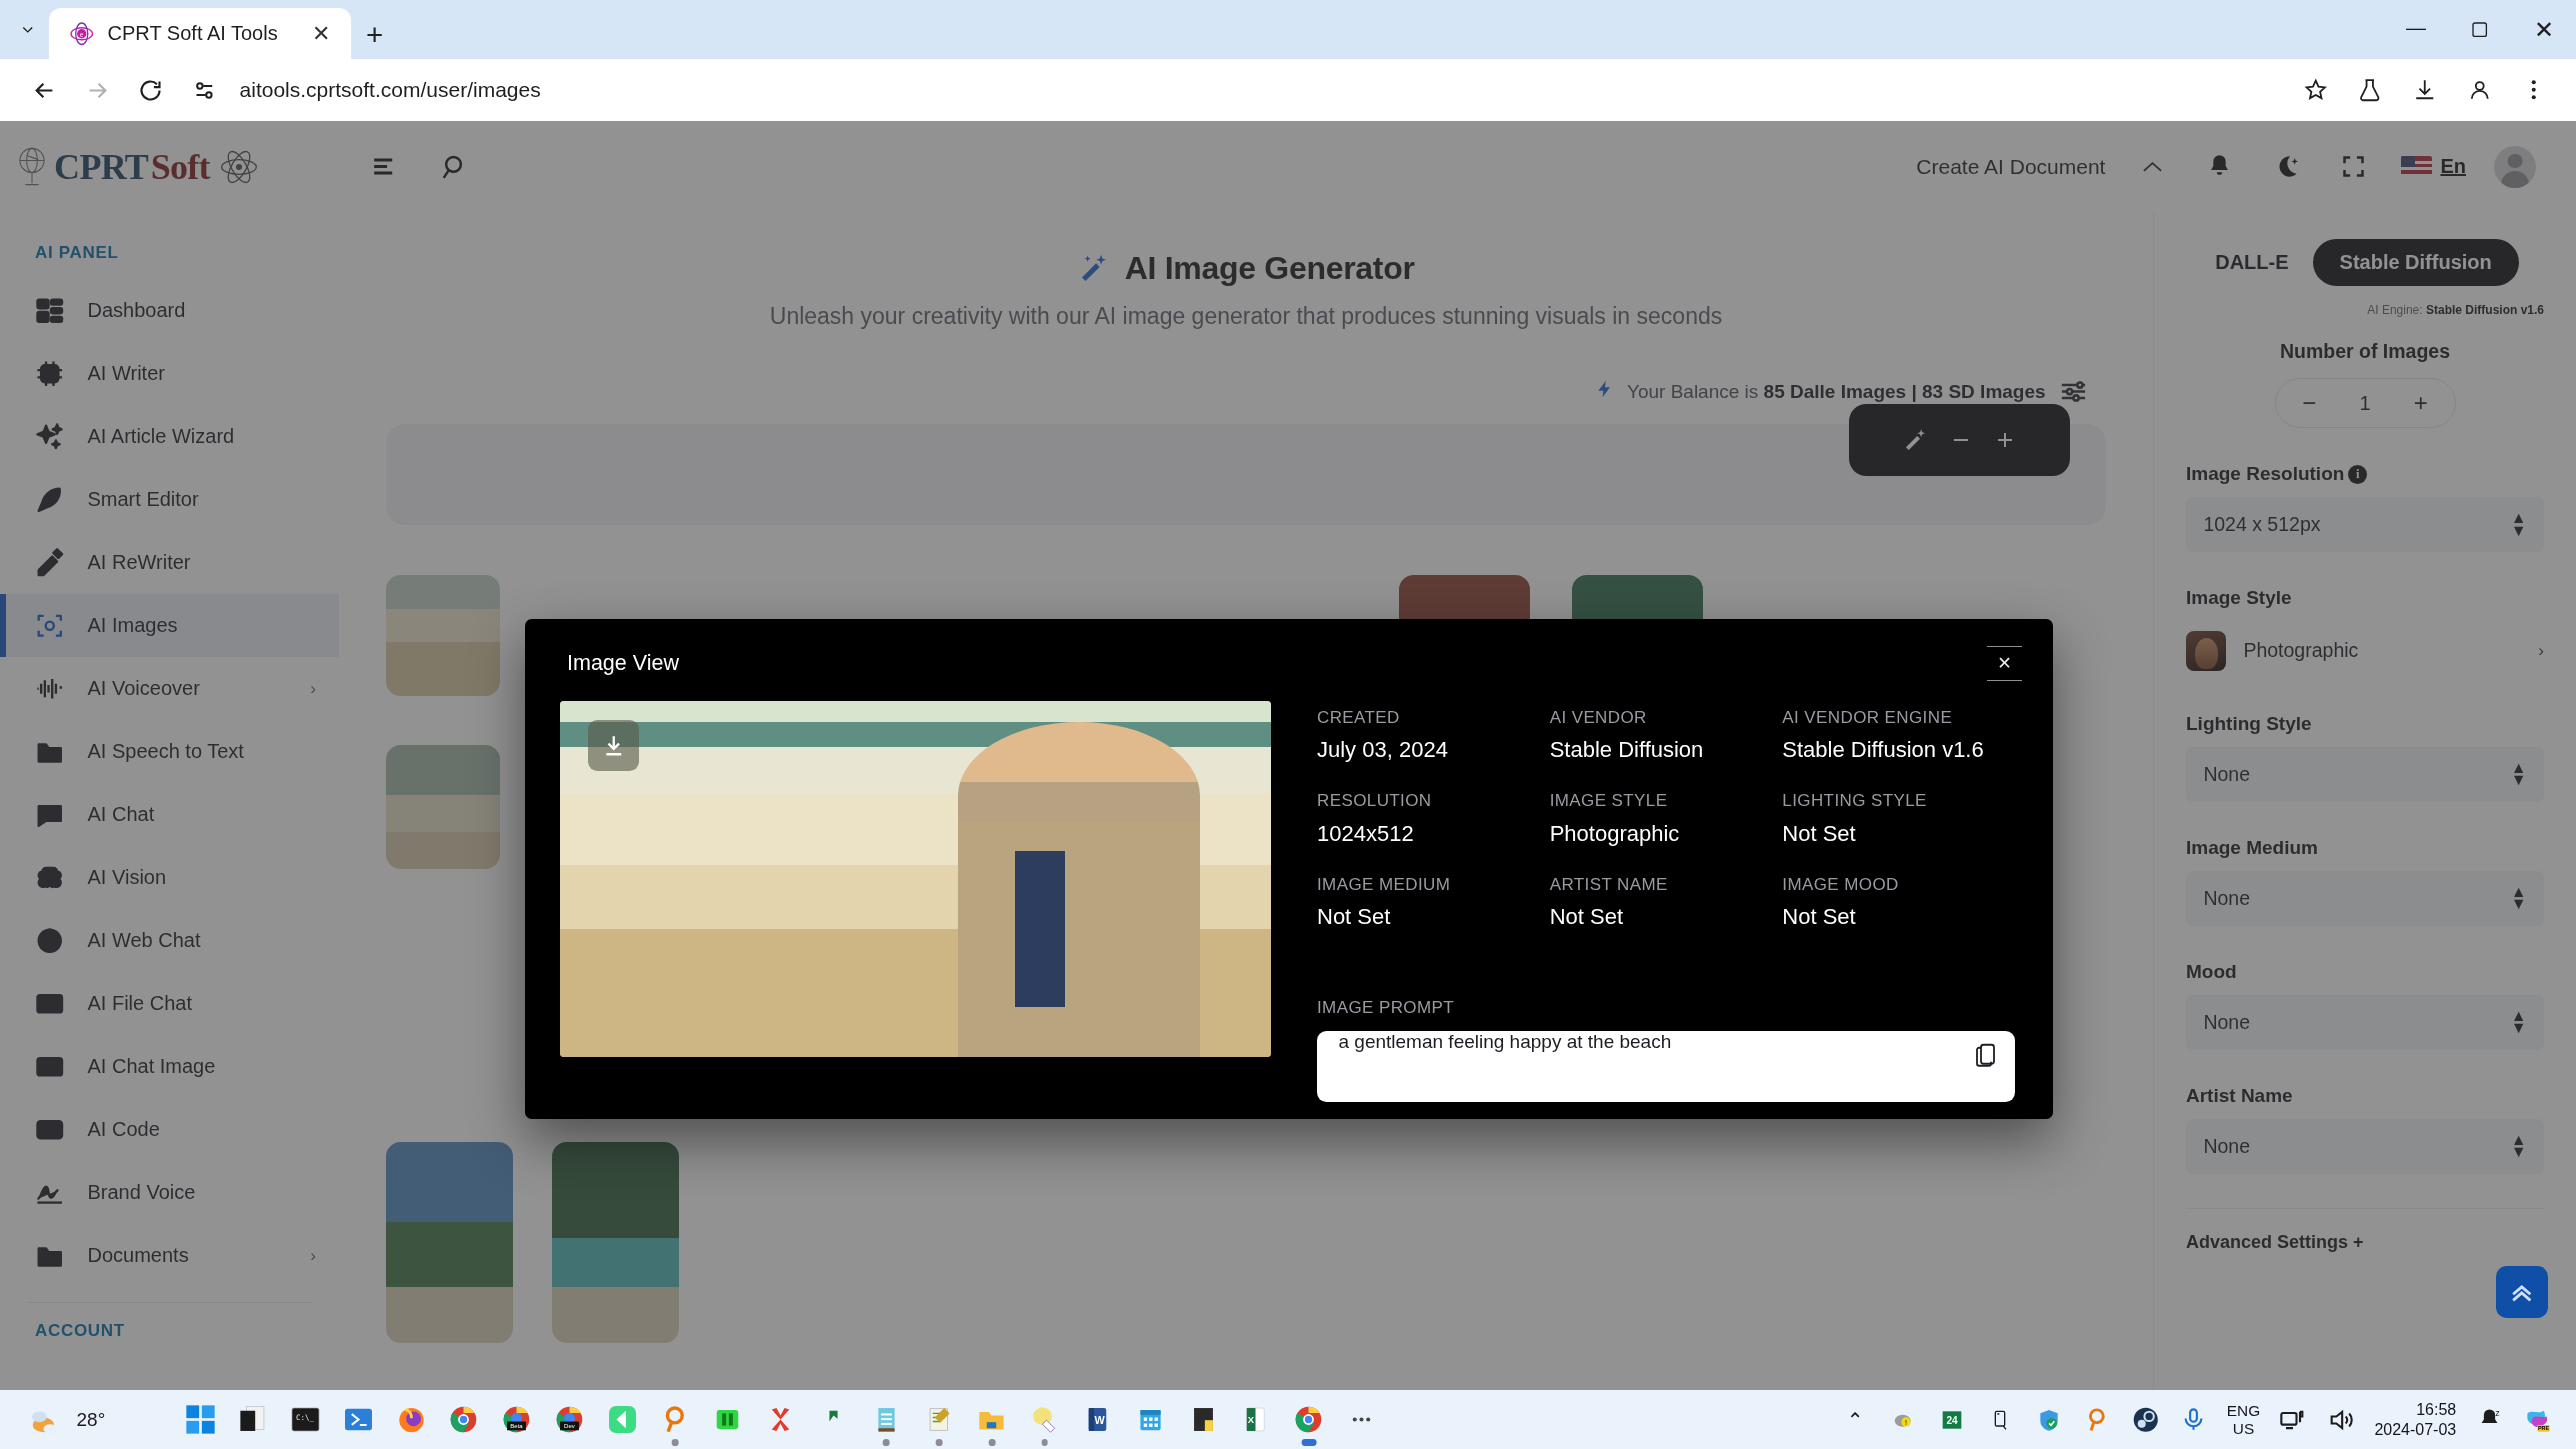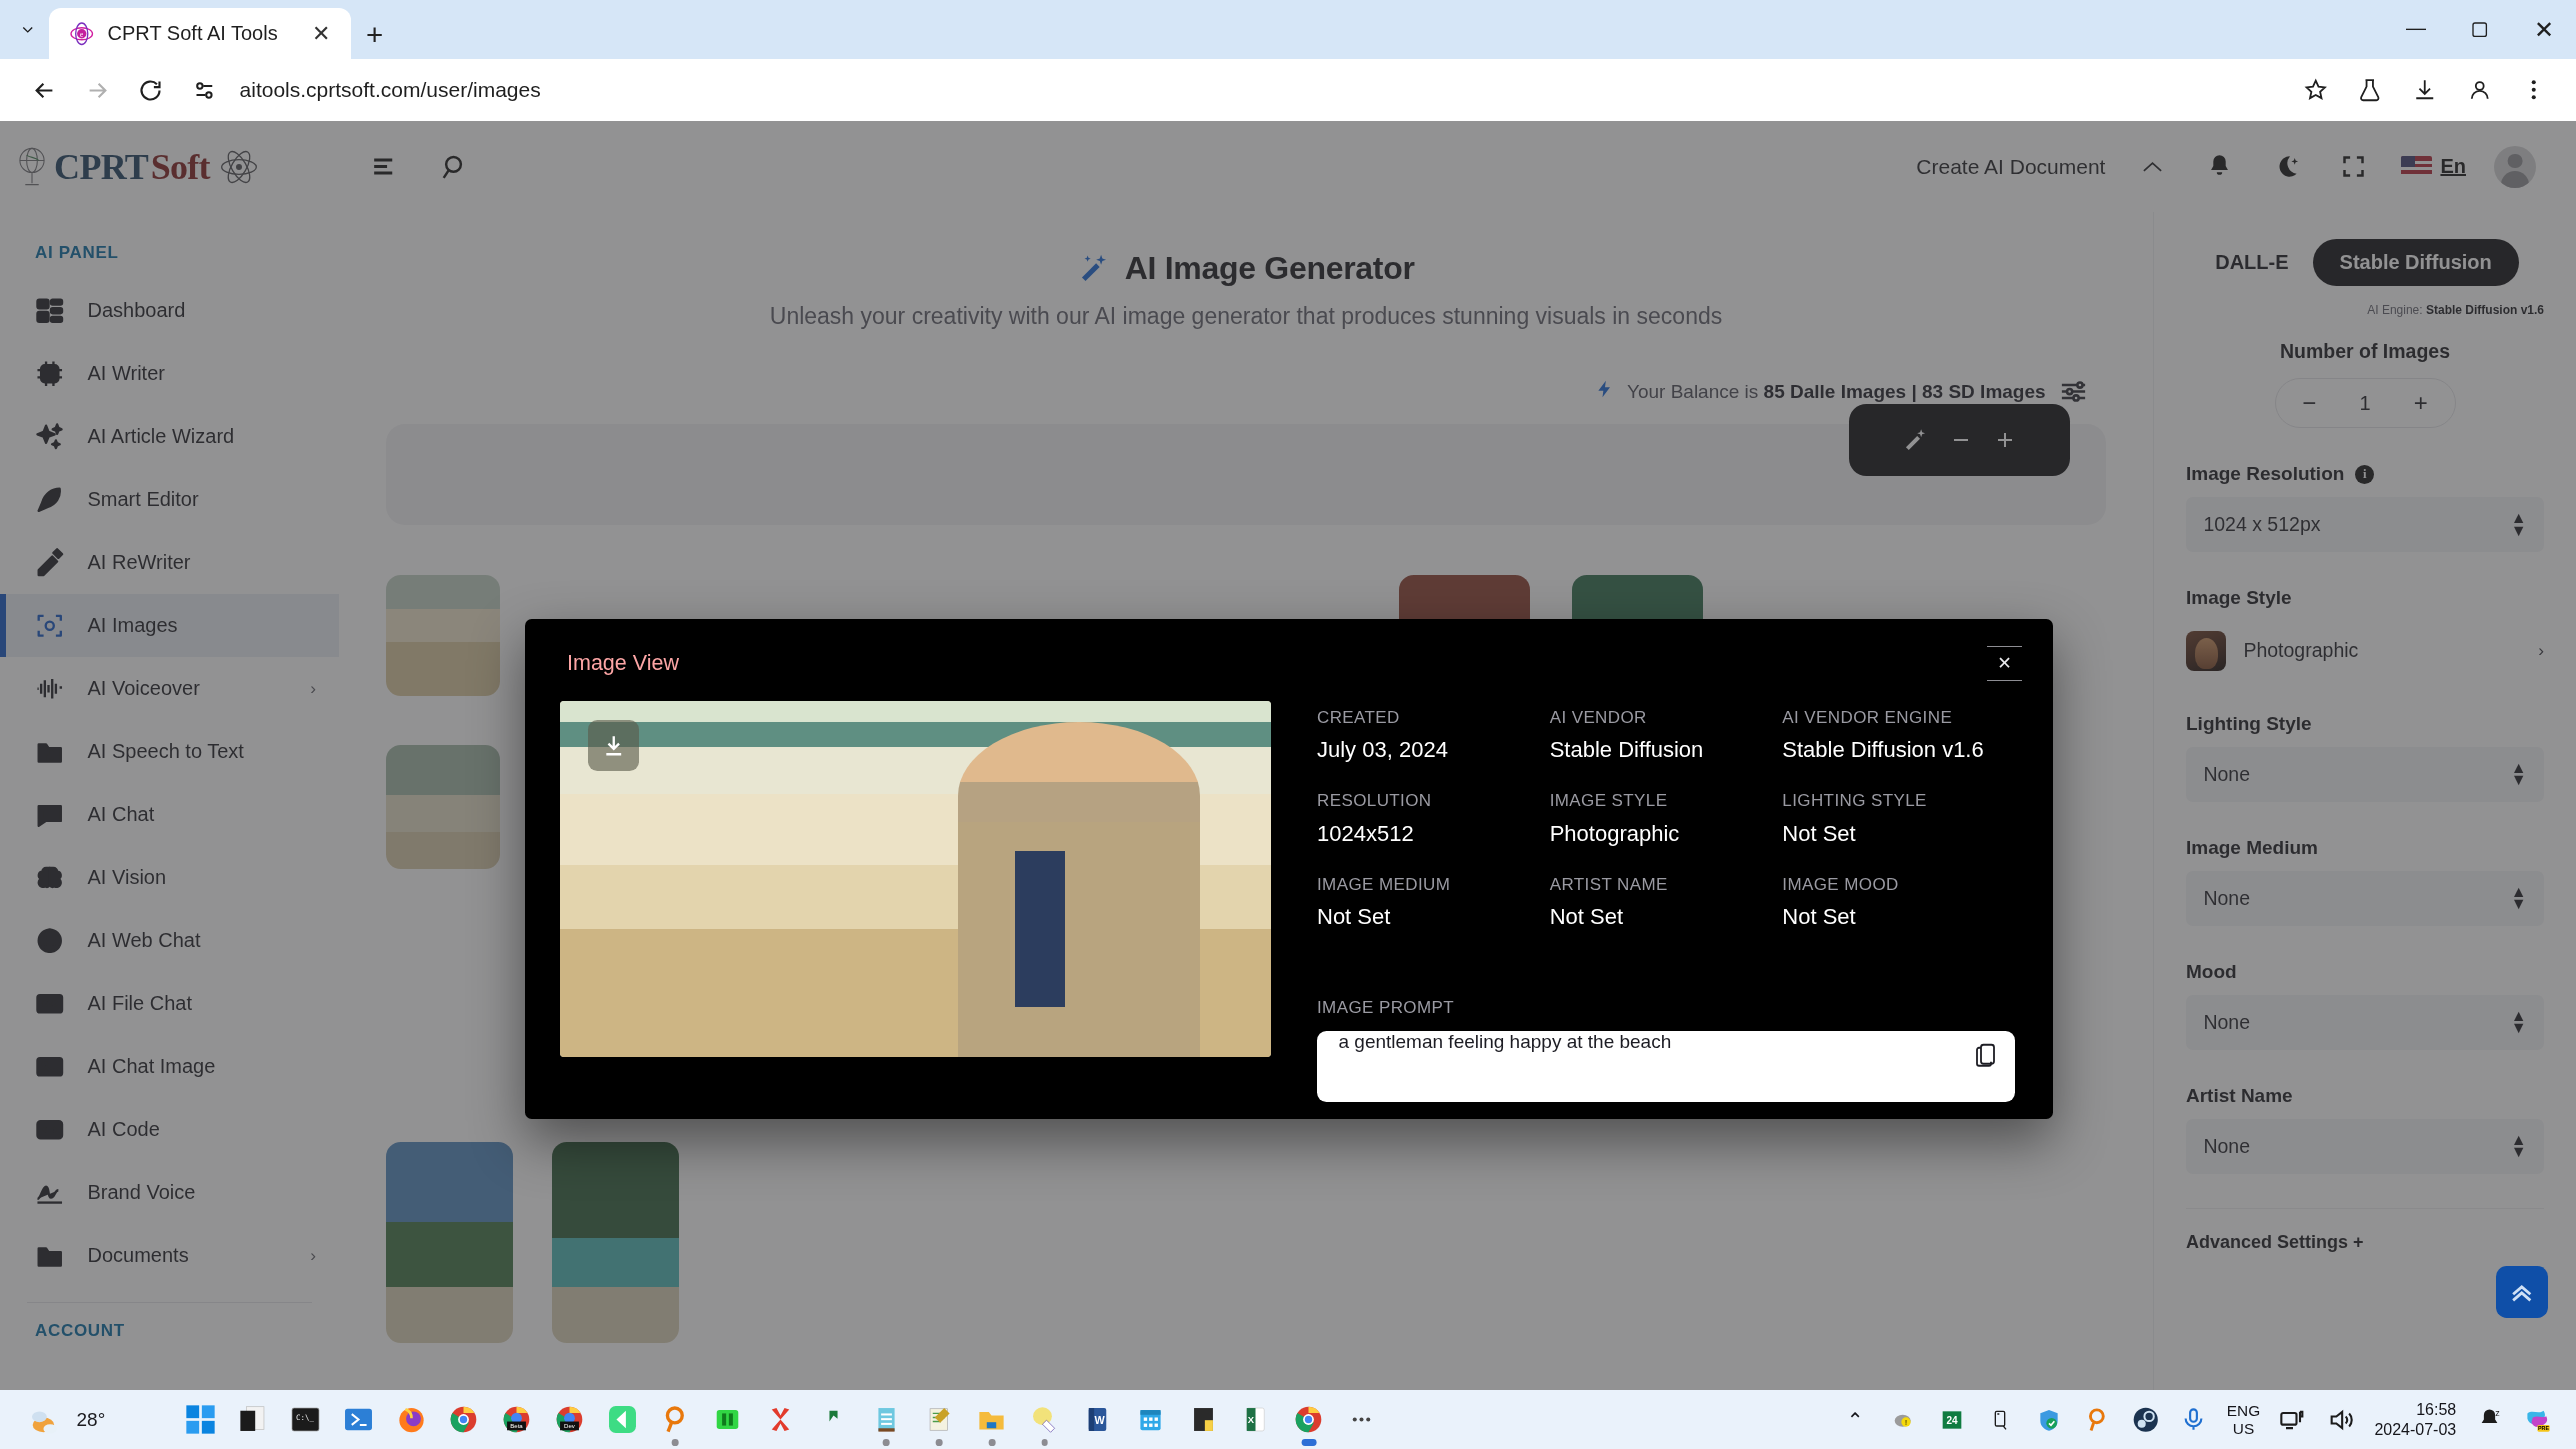--- a/index.html
+++ b/index.html
@@ -103,21 +103,21 @@
   .engine-tabs { display: flex; align-items: center; justify-content: center; gap: 20px; }
   .engine-tab { font-size: 20px; font-weight: 800; color: #16161c; padding: 10.7px 4px; }
   .engine-tab.sel { background: #0c0c10; color: #fff; border-radius: 670px; padding: 12px 27px; }
   .engine-line { text-align: right; font-size: 12px; color: #5f5f6a; margin-top: 17.4px; }
   .engine-line b { color: #17171d; }
   .num-label { text-align: center; font-size: 19.5px; font-weight: 700; color: #17171d; margin-top: 23px; }
   .stepper { margin: 14.8px auto 0; width: 181px; height: 50px; border: 1.3px solid #e2e2e6; border-radius: 670px;
      display: flex; align-items: center; justify-content: space-between; padding: 0 19px; }
   .stepper .op { font-size: 24px; color: #18181e; width: 29.5px; text-align: center; }
   .stepper .val { font-size: 20px; color: #18181e; }
-  .field-label { font-size: 19px; font-weight: 700; color: #17171d; margin-top: 35px; display: flex; align-items: center; gap: 11px; }
+  .field-label { font-size: 19px; font-weight: 700; color: #17171d; margin-top: 35px; display: flex; align-items: center; gap: 4px; }
   .info-dot { width: 19px; height: 19px; border-radius: 50%; background: #111; color: #fff; font-size: 12.7px;
      font-weight: 700; display: flex; align-items: center; justify-content: center; font-family: "Liberation Serif", serif; }
   .select { margin-top: 12px; height: 55px; background: #f2f3f5; border-radius: 6.7px; display: flex;
      align-items: center; padding: 0 17.4px; justify-content: space-between; }
   .select span { font-size: 19.5px; color: #1d1d24; }
   .select .arrows { font-size: 16px; color: #18181e; line-height: .8; text-align: center; }
   .style-row { margin-top: 14.8px; display: flex; align-items: center; gap: 17.4px; height: 54px; }
   .style-thumb { width: 40px; height: 40px; border-radius: 8px; overflow: hidden; position: relative;
      background: linear-gradient(160deg,#6b3b24,#3a1d12 60%,#120806); }
   .style-thumb::after { content:""; position:absolute; left:9.4px; top:6.7px; width:23px; height:31px;
@@ -126,21 +126,21 @@
   .style-row .chev { margin-left: auto; font-size: 17.4px; color: #33333c; }
   .rp-divider { height: 0.7px; background: #ececf0; margin-top: 34px; }
   .adv { font-size: 18px; font-weight: 700; color: #17171d; margin-top: 23px; }
   .scrolltop { position: absolute; right: 28px; bottom: 72px; width: 52px; height: 52px; border-radius: 10.7px;
      background: #0f4fa8; display: flex; align-items: center; justify-content: center; color: #cfe0f5; }
 
   
   .overlay { position: absolute; inset: 0; background: rgba(60,60,62,.56); z-index: 60; }
   .modal { position: absolute; left: 525px; top: 498px; width: 1528px; height: 500px; background: #000;
      border-radius: 6.7px; z-index: 70; box-shadow: 0 21.5px 54px rgba(0,0,0,.45); }
-  .modal-title { position: absolute; left: 42px; top: 32px; font-size: 21.5px; color: #fca5a5; }
+  .modal-title { position: absolute; left: 42px; top: 32px; font-size: 21.5px; color: #ffffff; }
   .modal-close { position: absolute; right: 31px; top: 27px; width: 35px; height: 35px;
      display: flex; align-items: center; justify-content: center; color: #e9e9ec; font-size: 17.4px;
      border-top: 1.3px solid #8d8d93; border-bottom: 1.3px solid #8d8d93; }
   .modal-img { position: absolute; left: 35px; top: 82px; width: 711px; height: 356px; border-radius: 4px;
      overflow: hidden; background: #cdc7ab; }
   .dl-btn { position: absolute; left: 28px; top: 19px; width: 51px; height: 51px; border-radius: 9.4px;
      background: rgba(90,90,75,.62); display: flex; align-items: center; justify-content: center; color: #fff; z-index: 3; }
   .meta-grid { position: absolute; left: 792px; top: 89px; right: 38px;
      display: grid; grid-template-columns: 1fr 1fr 1fr; row-gap: 28px; }
   .meta-k { font-size: 17px; letter-spacing: 0.4px; color: #9a9aa2; }

